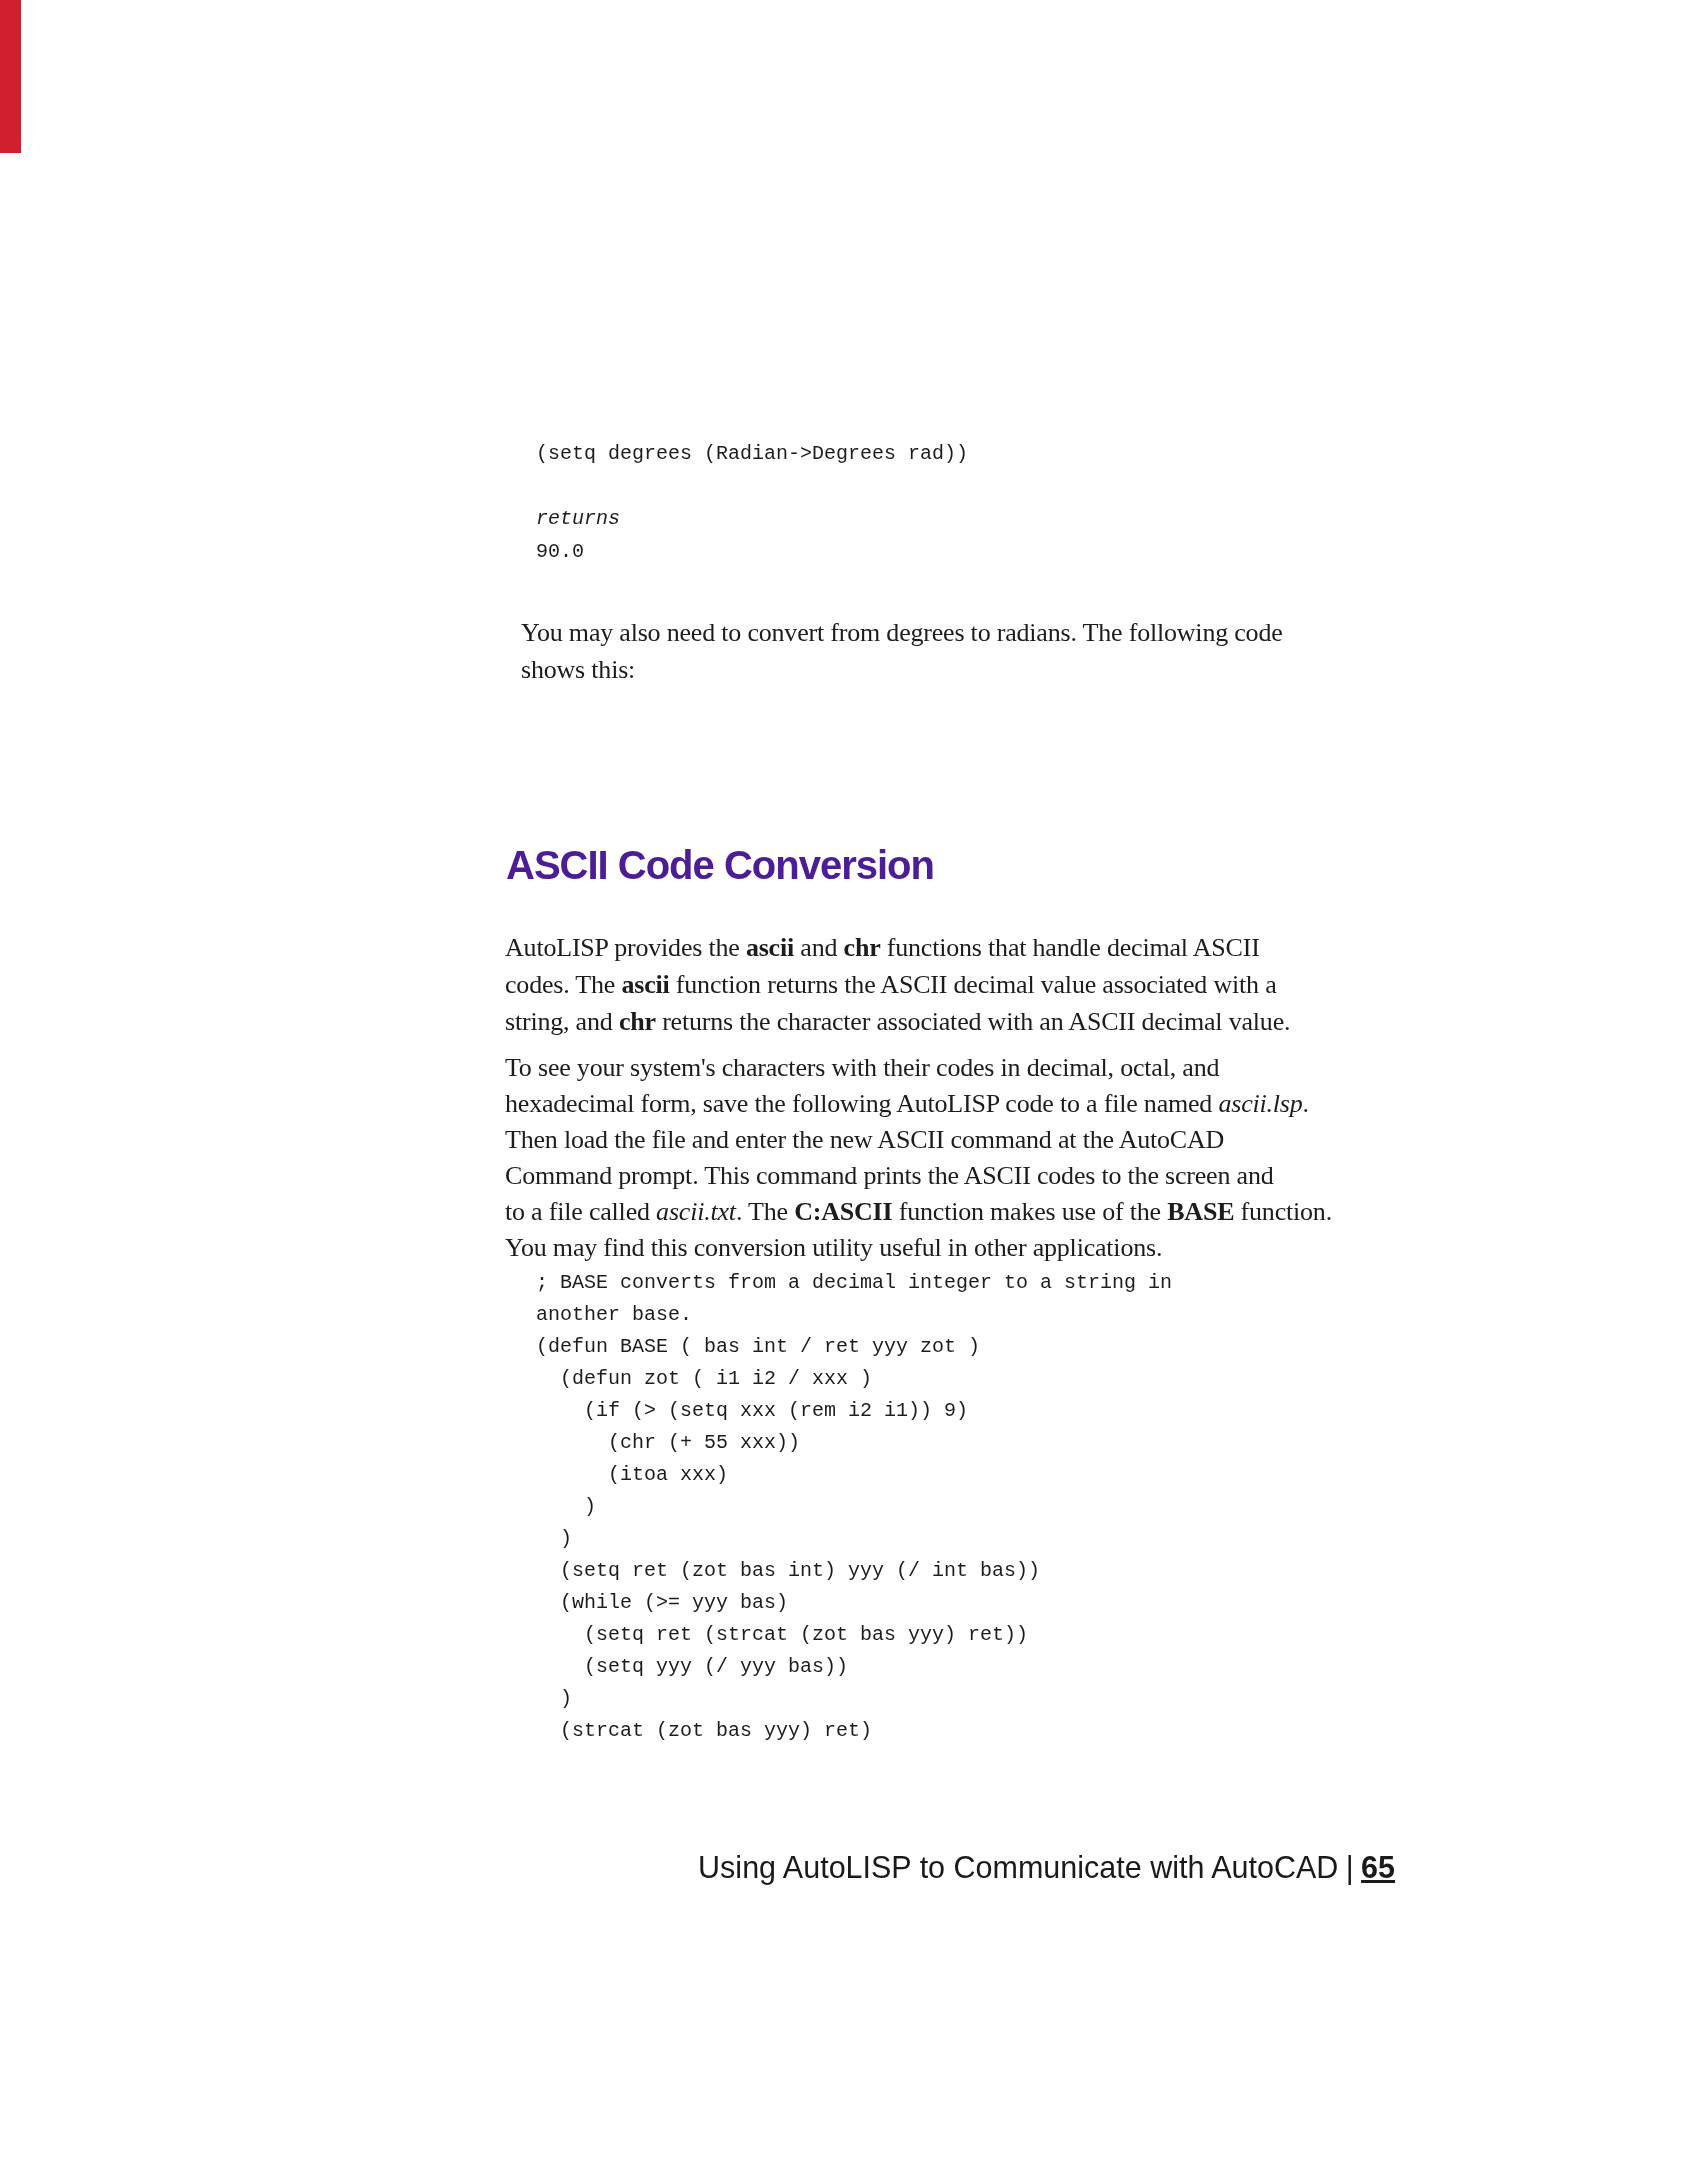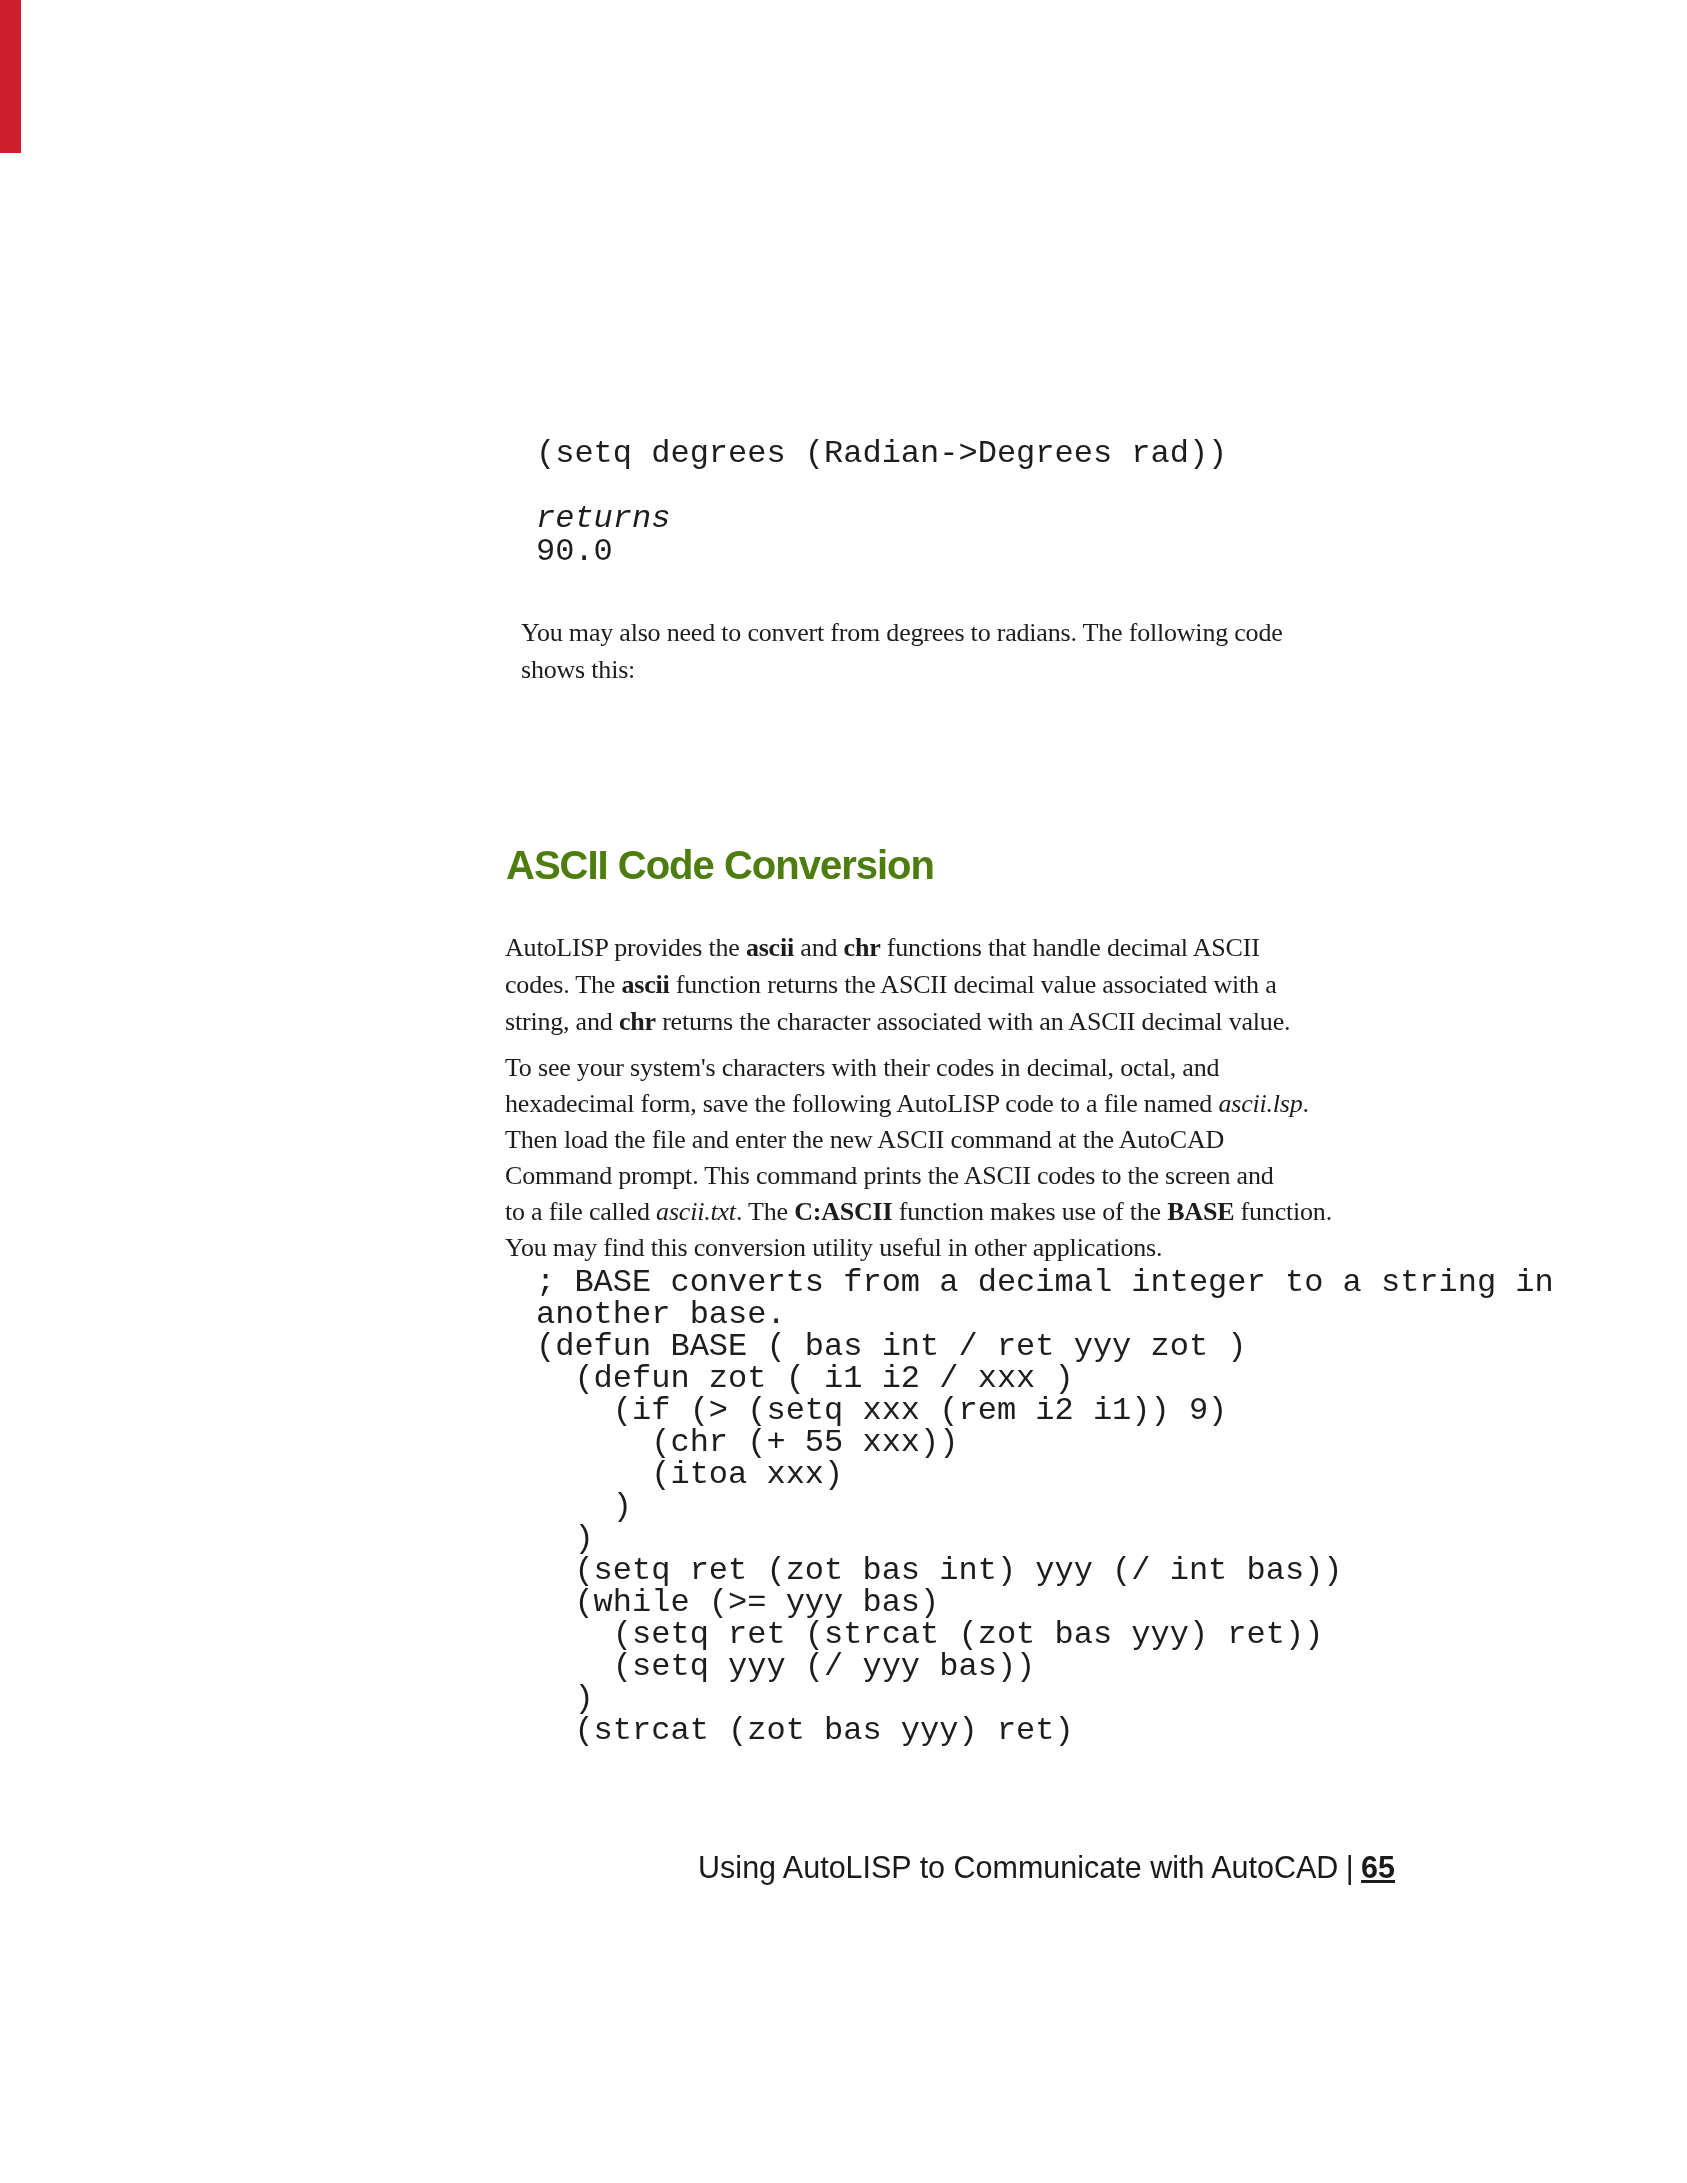--- a/index.html
+++ b/index.html
@@ -31,42 +31,42 @@
   }
   .rt-b { font-weight: 700; }
   .rt-i { font-style: italic; }
 
   .code {
     position: absolute;
     margin: 0;
     left: 536px;
     white-space: pre;
     font-family: "Liberation Mono", "DejaVu Sans Mono", monospace;
-    font-size: 32px;
+    font-size: 20px;
     line-height: 32px;
     color: #1d1d1d;
   }
 
   .para1 { top: 349px; }
   .code1 { top: 438px; }
   .returns { top: 503px; font-style: italic; }
   .rvalue  { top: 536px; text-align: right; }
   .para2 { top: 614px; margin-left: 16px; }
   .code2 { top: 662px; }
 
   .heading {
     position: absolute;
     margin: 0;
     left: 506px; top: 842px;
     font-family: "Liberation Sans", sans-serif;
     font-weight: 700;
     font-size: 40px;
     line-height: 46px;
     letter-spacing: -1px;
-    color: #4d7c0f;
+    color: #4c1d95;
   }
 
   .para3 { top: 929px; }
   .para4 { top: 1050px; line-height: 36px; }
   .code3 { top: 1267px; line-height: 32px; }
 
   .footer {
     position: absolute;
     left: 505px; top: 1850px;
     width: 890px;

